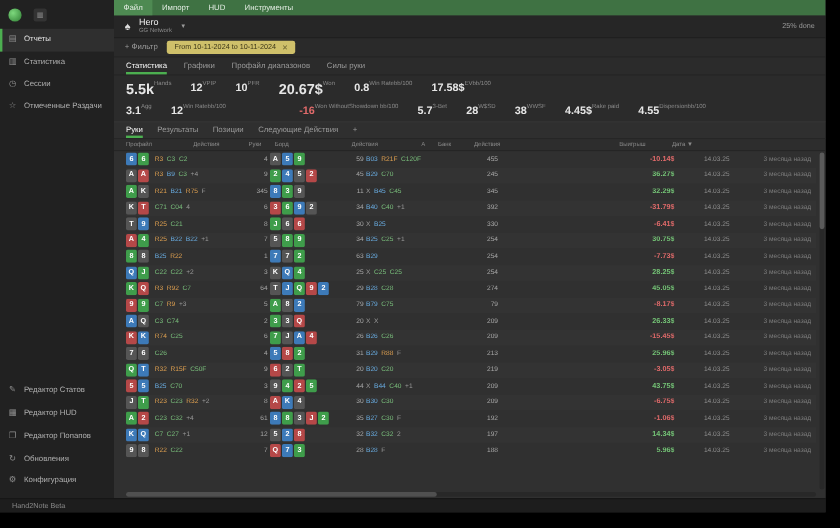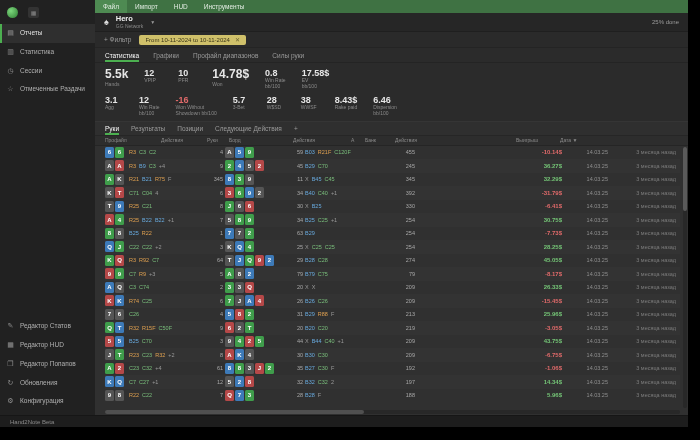--- a/index.html
+++ b/index.html
@@ -23,40 +23,40 @@
   
   .main { flex:1; display:flex; flex-direction:column; min-width:0; background:#2b2b2b; }
 
   .menubar { height:13px; background:#3f7243; display:flex; align-items:stretch; font-size:6.5px; color:#e2ece2; }
   .mitem { display:flex; align-items:center; padding:0 8px; }
   .mitem.mfirst { background:#4e8a52; }
 
   .player-bar { height:19px; background:#262626; display:flex; align-items:center; padding:0 9px; gap:7px; border-bottom:1px solid #1f1f1f; }
   .spade-glyph { font-size:9px; color:#e0e0e0; }
   .player-meta { display:flex; flex-direction:column; line-height:1; }
-  .player-name { font-size:7.5px; font-weight:bold; color:#efefef; }
+  .player-name { font-size:7.5px; font-weight:normal; color:#efefef; }
   .player-net { font-size:5px; color:#8a8a8a; margin-top:1px; }
   .caret { font-size:5px; color:#9a9a9a; }
   .progress-text { margin-left:auto; font-size:6px; color:#9a9a9a; }
 
   .filter-bar { height:16px; background:#2a2a2a; display:flex; align-items:center; gap:8px; padding:0 9px; border-bottom:1px solid #242424; }
   .filter-add { font-size:6.5px; color:#9a9a9a; }
   .date-chip { display:flex; align-items:center; gap:5px; background:#cfc06a; color:#3c3618; font-size:6px; padding:1.5px 6px; border-radius:2px; }
   .chip-x { font-size:6px; color:#6b6330; }
 
   .tabs-row { height:15px; display:flex; gap:14px; padding:0 10px; align-items:flex-end; font-size:6.5px; color:#9a9a9a; border-bottom:1px solid #242424; background:#2b2b2b; }
   .tab { padding-bottom:3px; }
   .tab.active { color:#fafafa; border-bottom:2px solid #4caf50; padding-bottom:1px; }
 
   .stats-box { padding:5px 10px 4px; display:flex; flex-direction:column; gap:5px; background:#2b2b2b; }
   .stats-row { display:flex; gap:16px; align-items:flex-start; }
-  .stat { display:flex; flex-direction:column; line-height:1.15; min-width:18px; }
+  .stat { display:flex; flex-direction:row; line-height:1.15; min-width:18px; }
   .stat-v { font-size:9px; font-weight:bold; color:#e6e6e6; }
   .stat.lg .stat-v { font-size:12px; }
-  .stat-v.neg { color:#e06a6a; }
+  .stat-v.neg { color:#e06a6a;margin-left:45px; }
   .stat-l { font-size:5px; color:#8a8a8a; }
 
   .table-tabs { height:15px; background:#2f2f2f; display:flex; gap:12px; align-items:flex-end; padding:0 10px; font-size:6.5px; color:#9a9a9a; border-top:1px solid #353535; border-bottom:1px solid #262626; }
   .ttab { padding-bottom:3px; }
   .ttab.active { color:#fafafa; border-bottom:2px solid #4caf50; padding-bottom:1px; }
 
   .table-head { height:10px; display:flex; align-items:center; padding:0 10px; font-size:5px; color:#8a8a8a; background:#2d2d2d; border-bottom:1px solid #252525; }
   .th { flex:none; overflow:hidden; white-space:nowrap; }
   .th.rstart { margin-left:auto; }
 
@@ -185,21 +185,21 @@
             </div>
             <div class="stat">
               <div class="stat-v">12</div>
               <div class="stat-l">VPIP</div>
             </div>
             <div class="stat">
               <div class="stat-v">10</div>
               <div class="stat-l">PFR</div>
             </div>
             <div class="stat lg">
-              <div class="stat-v">14.78$</div>
+              <div class="stat-v">20.67$</div>
               <div class="stat-l">Won</div>
             </div>
             <div class="stat">
               <div class="stat-v">0.8</div>
               <div class="stat-l">Win Rate</div>
               <div class="stat-l">bb/100</div>
             </div>
             <div class="stat">
               <div class="stat-v">17.58$</div>
               <div class="stat-l">EV</div>
@@ -227,25 +227,25 @@
             </div>
             <div class="stat">
               <div class="stat-v">28</div>
               <div class="stat-l">W$SD</div>
             </div>
             <div class="stat">
               <div class="stat-v">38</div>
               <div class="stat-l">WWSF</div>
             </div>
             <div class="stat">
-              <div class="stat-v">8.43$</div>
+              <div class="stat-v">4.45$</div>
               <div class="stat-l">Rake paid</div>
             </div>
             <div class="stat">
-              <div class="stat-v">6.46</div>
+              <div class="stat-v">4.55</div>
               <div class="stat-l">Dispersion</div>
               <div class="stat-l">bb/100</div>
             </div>
           </div>
       </div>
 
       <div class="table-tabs">
           <span class="ttab active">Руки</span>
           <span class="ttab">Результаты</span>
           <span class="ttab">Позиции</span>

